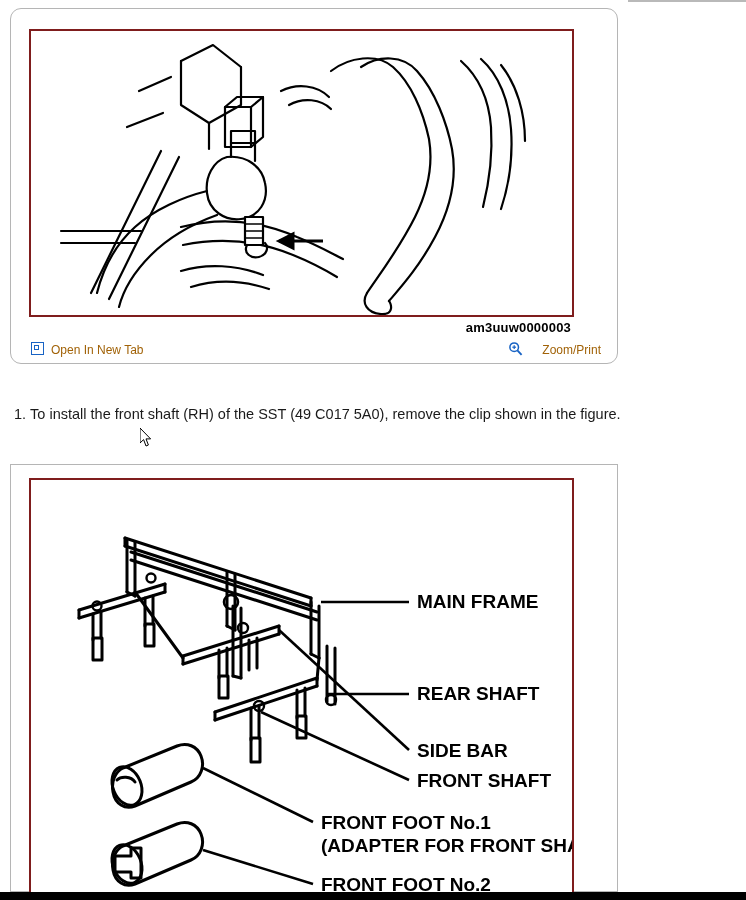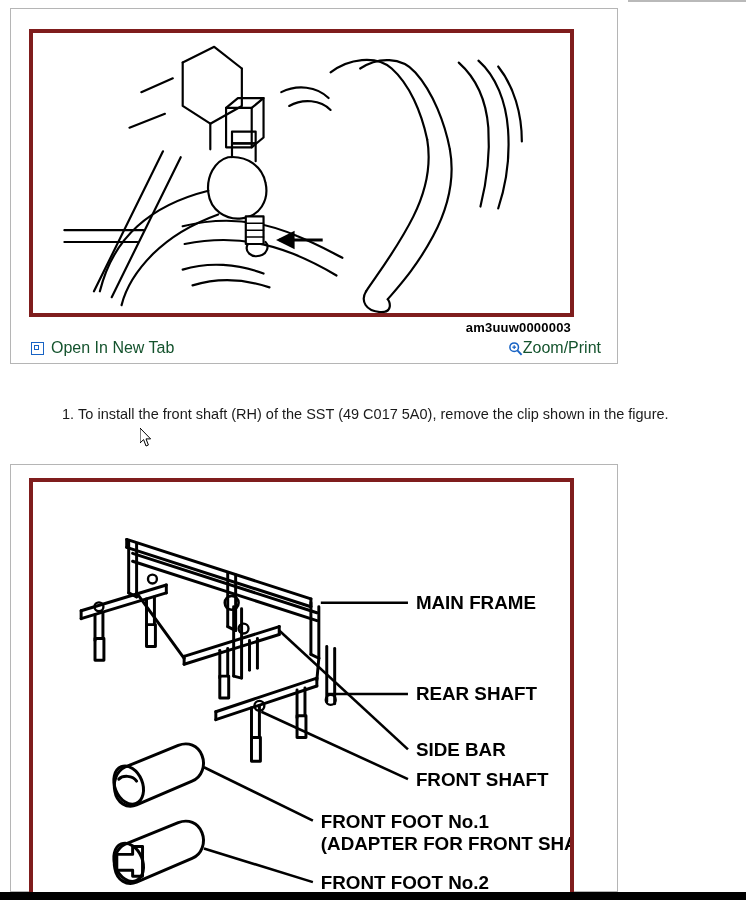--- a/index.html
+++ b/index.html
@@ -42,27 +42,27 @@
     width: 746px; height: 8px;
     background: #000000;
   }
   
   .figure-block {
     position: absolute;
     background: #ffffff;
     border: 1px solid #b5b5b5;
     box-sizing: border-box;
   }
-  #fig1 { left: 10px; top: 8px; width: 608px; height: 356px; }
+  #fig1 { left: 10px; top: 8px; width: 608px; height: 356px; border-radius: 11px; }
   #fig2 { left: 10px; top: 464px; width: 608px; height: 428px; }
 
   .fig-inner {
     position: absolute;
     background: #ffffff;
-    border: 4px solid #7f1d1d;
+    border: 2px solid #7f1d1d;
     box-sizing: border-box;
     overflow: hidden;
   }
   #fig1 .fig-inner { left: 18px; top: 20px; width: 545px; height: 288px; }
   #fig2 .fig-inner { left: 18px; top: 13px; width: 545px; height: 420px; }
 
   .fig-code {
     position: absolute;
     right: 4px;
     bottom: 3px;
@@ -75,22 +75,22 @@
   #fig1 .fig-code { right: 46px; bottom: 28px; }
 
   .fig-toolbar {
     position: absolute;
     left: 0; right: 0; bottom: 0;
     height: 32px;
   }
   .tool-link {
     position: absolute;
     bottom: 6px;
-    font-size: 16px;
-    color: #14532d;
+    font-size: 12px;
+    color: #a16207;
     text-decoration: none;
     white-space: nowrap;
     cursor: pointer;
   }
   .open-new-tab { left: 40px; }
   .zoom-print { right: 16px; text-align: center; }
 
   .icon-newtab {
     position: absolute;
     left: 20px;
@@ -116,21 +116,20 @@
   }
 
   
   .instruction {
     position: absolute;
     left: 14px;
     top: 406px;
     font-size: 14.5px;
     color: #1a1a1a;
     white-space: nowrap;
-    margin-left: 48px;
   }
   .instruction .num { margin-right: 4px; }
 
   
   .cursor {
     position: absolute;
     left: 140px;
     top: 428px;
     width: 12px;
     height: 19px;

